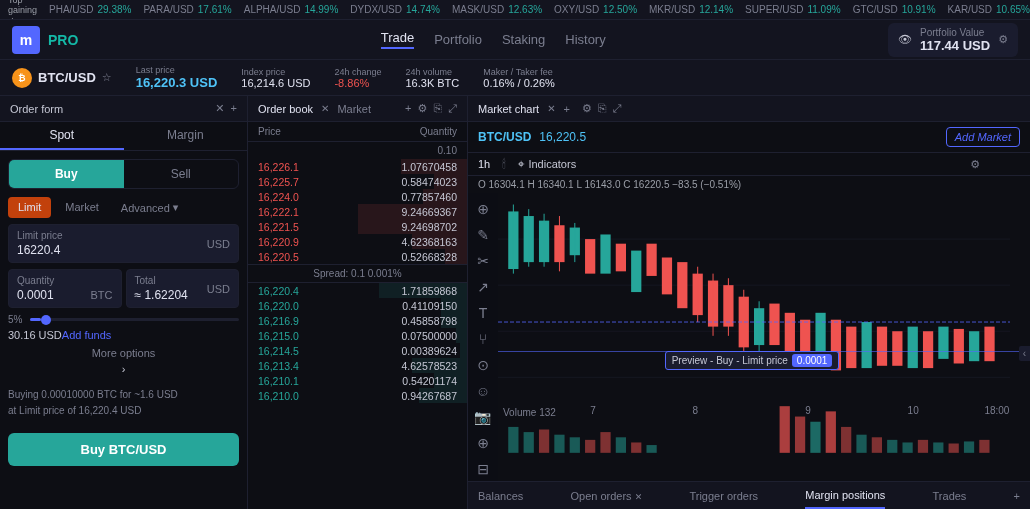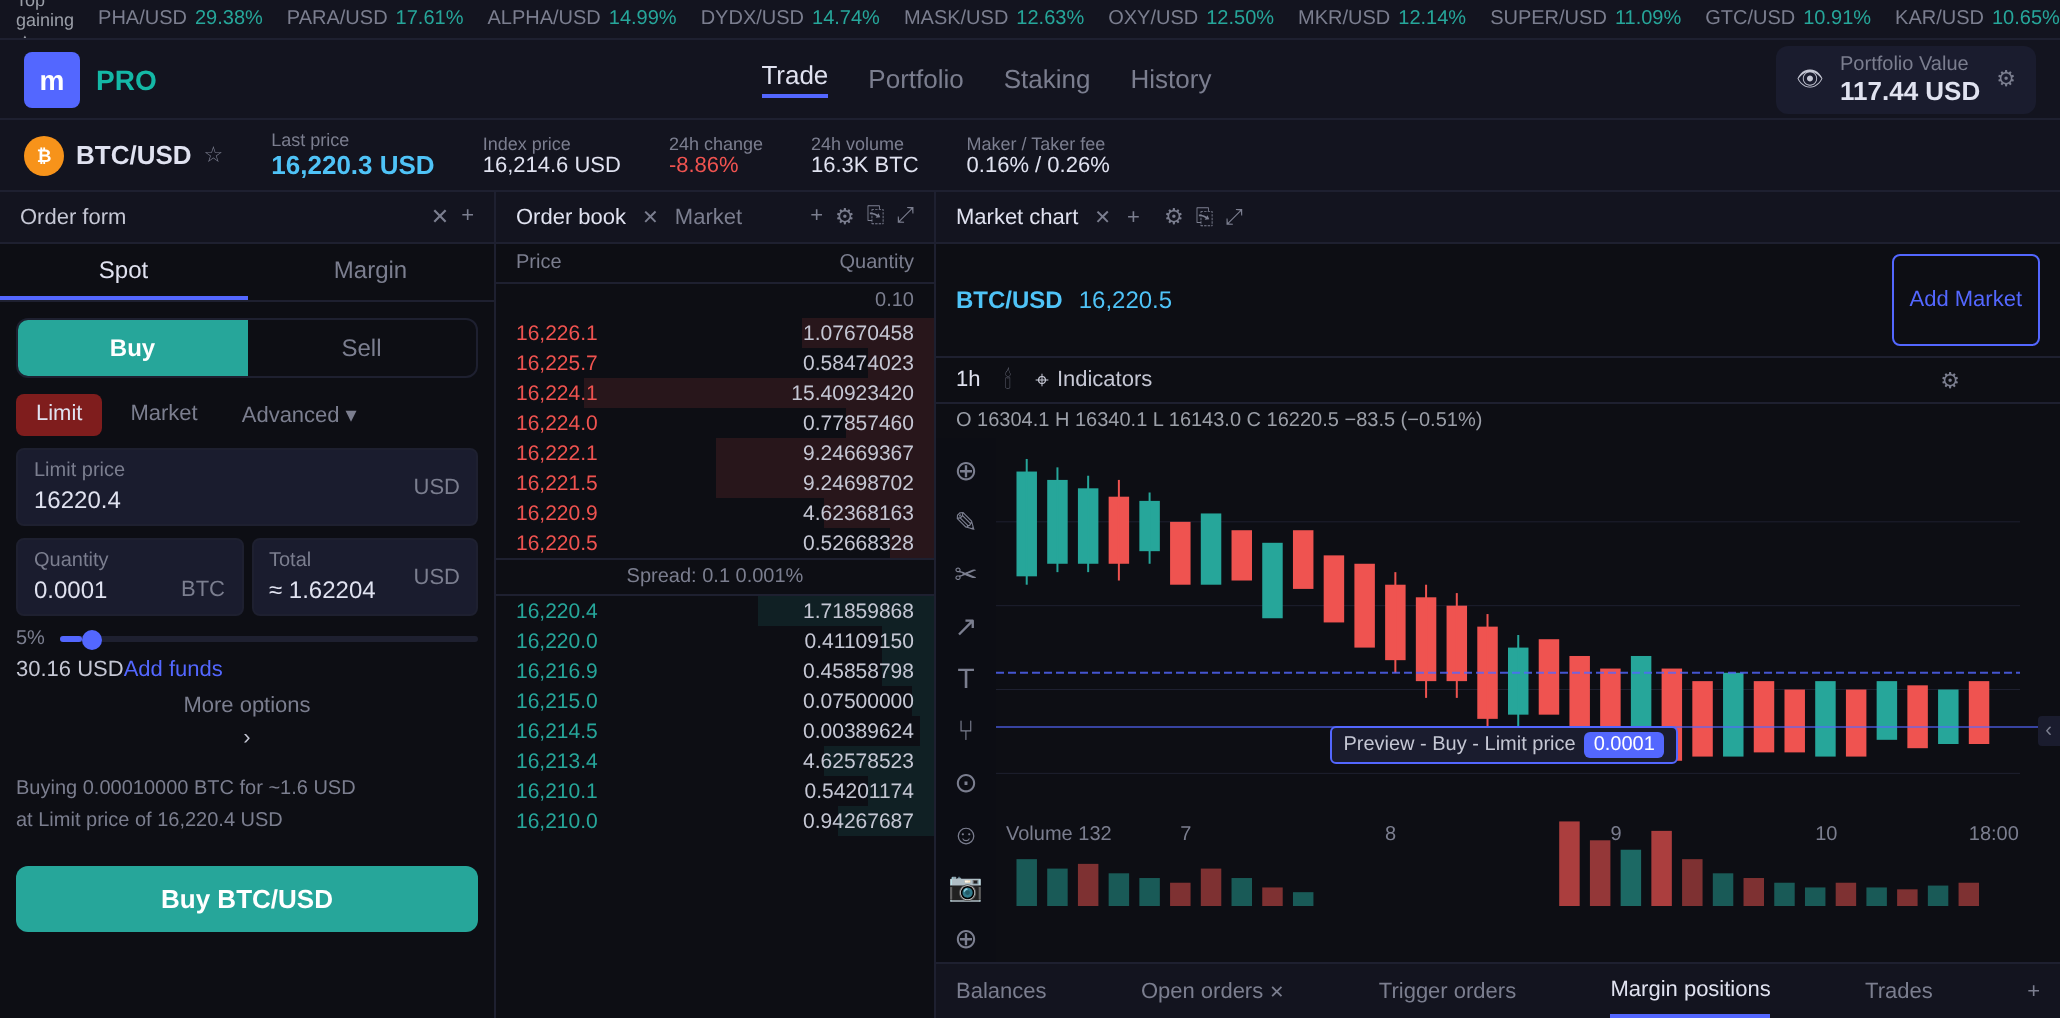--- a/index.html
+++ b/index.html
@@ -148,21 +148,21 @@
     }
     .ot-btn {
       padding: 4px 10px;
       border-radius: 4px;
       cursor: pointer;
       font-size: 11px;
       color: #7b7e8f;
       background: transparent;
     }
     .ot-btn.active {
-      background: #7f1d1d;
+      background: #c2410c;
       color: #e0e2f0;
     }
     .ot-dropdown {
       display: flex; align-items: center; gap: 3px;
       padding: 4px 8px;
       border-radius: 4px;
       cursor: pointer;
       color: #7b7e8f;
       font-size: 11px;
     }
@@ -350,22 +350,23 @@
       gap: 8px;
     }
     .chart-symbol { color: #4fc3f7; font-weight: bold; font-size: 12px; }
     .chart-price { color: #4fc3f7; font-size: 12px; }
     .add-market-btn {
       margin-left: auto;
       color: #5367ff;
       font-size: 11px;
       cursor: pointer;
       border: 1px solid #5367ff;
-      padding: 16px 8px;
+      padding: 3px 8px;
       border-radius: 4px;
+      font-style: italic;
     }
 
     .chart-controls {
       display: flex;
       align-items: center;
       padding: 4px 50px 4px 10px;
       gap: 12px;
       border-bottom: 1px solid #1e2030;
     }
     .chart-tf { color: #e0e2f0; font-size: 11px; cursor: pointer; }
@@ -654,25 +655,20 @@
         <div class="ob-row-bg-ask" style="width:30%"></div>
         <span class="ob-price ob-row-ask">16,226.1</span>
         <span class="ob-qty">1.07670458</span>
       </div>
       <div class="ob-row">
         <div class="ob-row-bg-ask" style="width:15%"></div>
         <span class="ob-price ob-row-ask">16,225.7</span>
         <span class="ob-qty">0.58474023</span>
       </div>
       <div class="ob-row">
-        <div class="ob-row-bg-ask" style="width:80%"></div>
-        <span class="ob-price ob-row-ask">16,224.1</span>
-        <span class="ob-qty">15.40923420</span>
-      </div>
-      <div class="ob-row">
         <div class="ob-row-bg-ask" style="width:20%"></div>
         <span class="ob-price ob-row-ask">16,224.0</span>
         <span class="ob-qty">0.77857460</span>
       </div>
       <div class="ob-row">
         <div class="ob-row-bg-ask" style="width:50%"></div>
         <span class="ob-price ob-row-ask">16,222.1</span>
         <span class="ob-qty">9.24669367</span>
       </div>
       <div class="ob-row">

